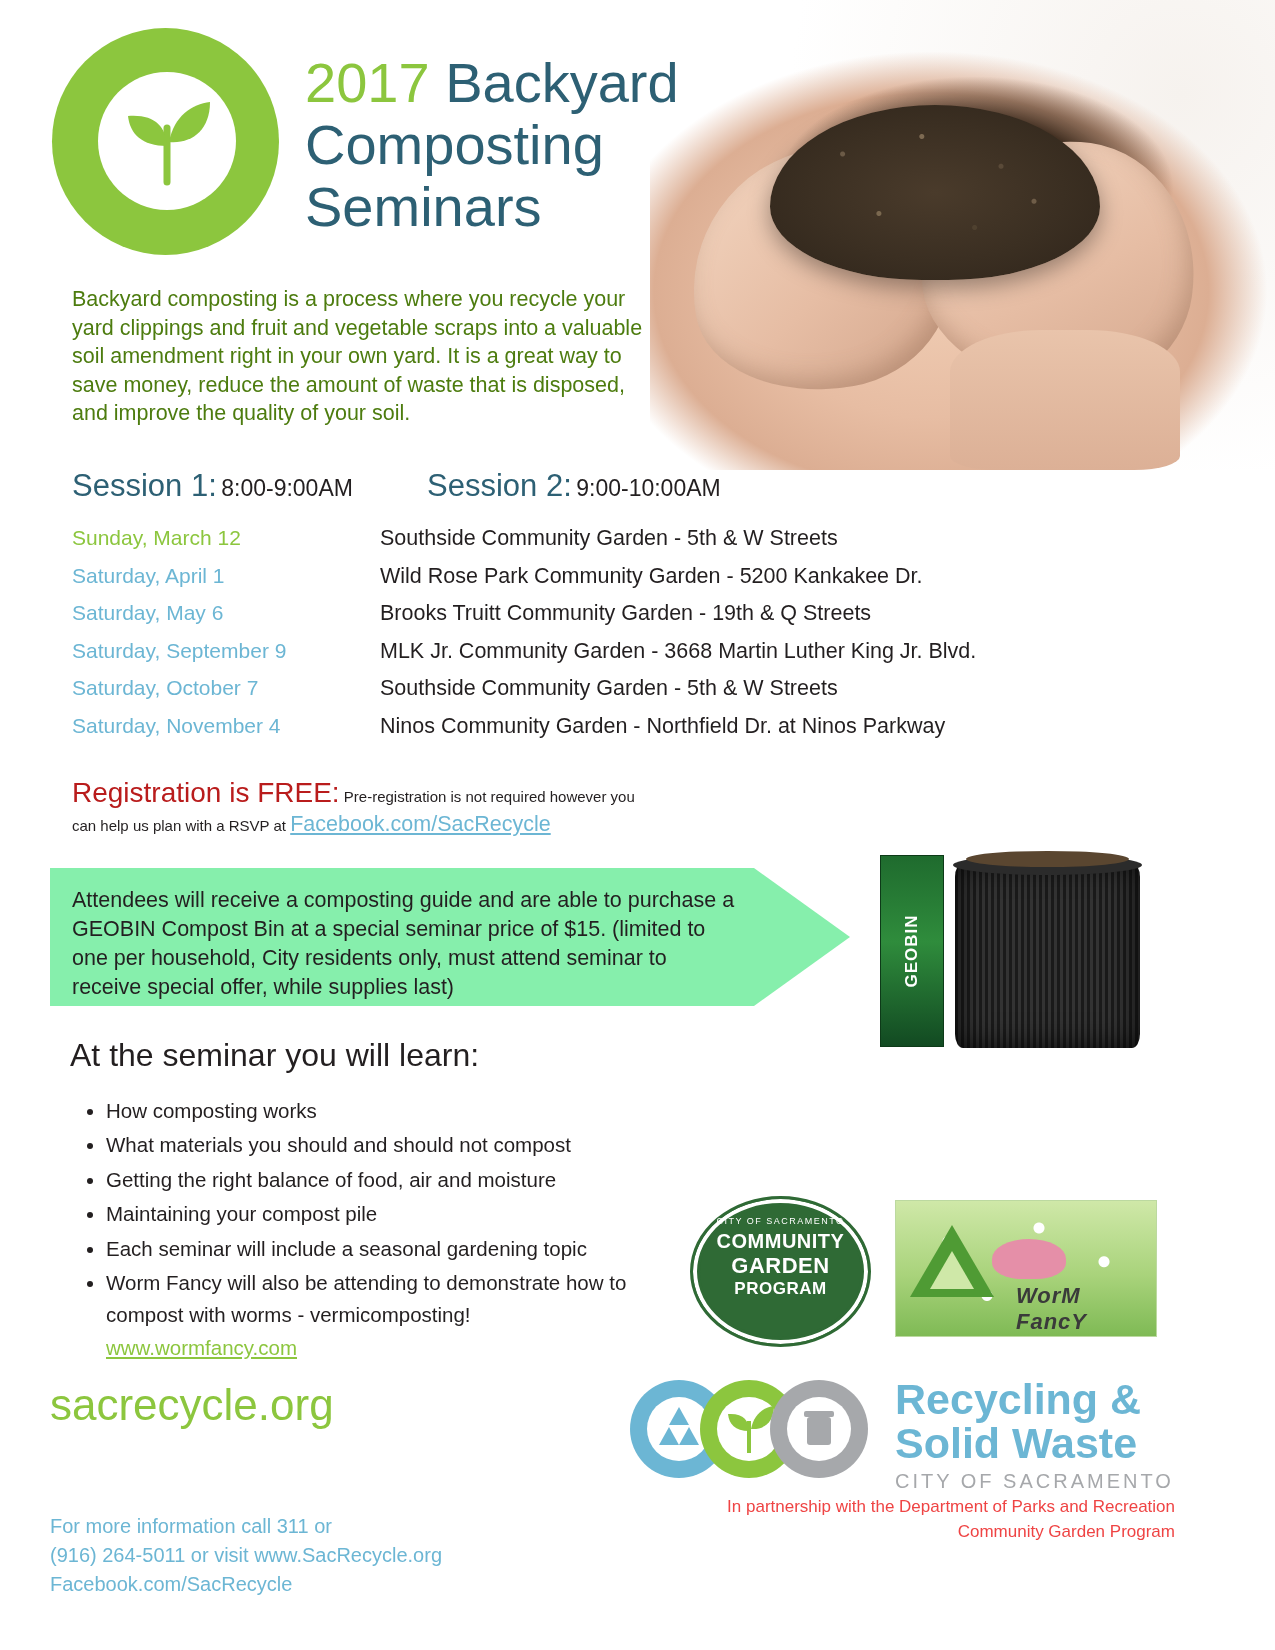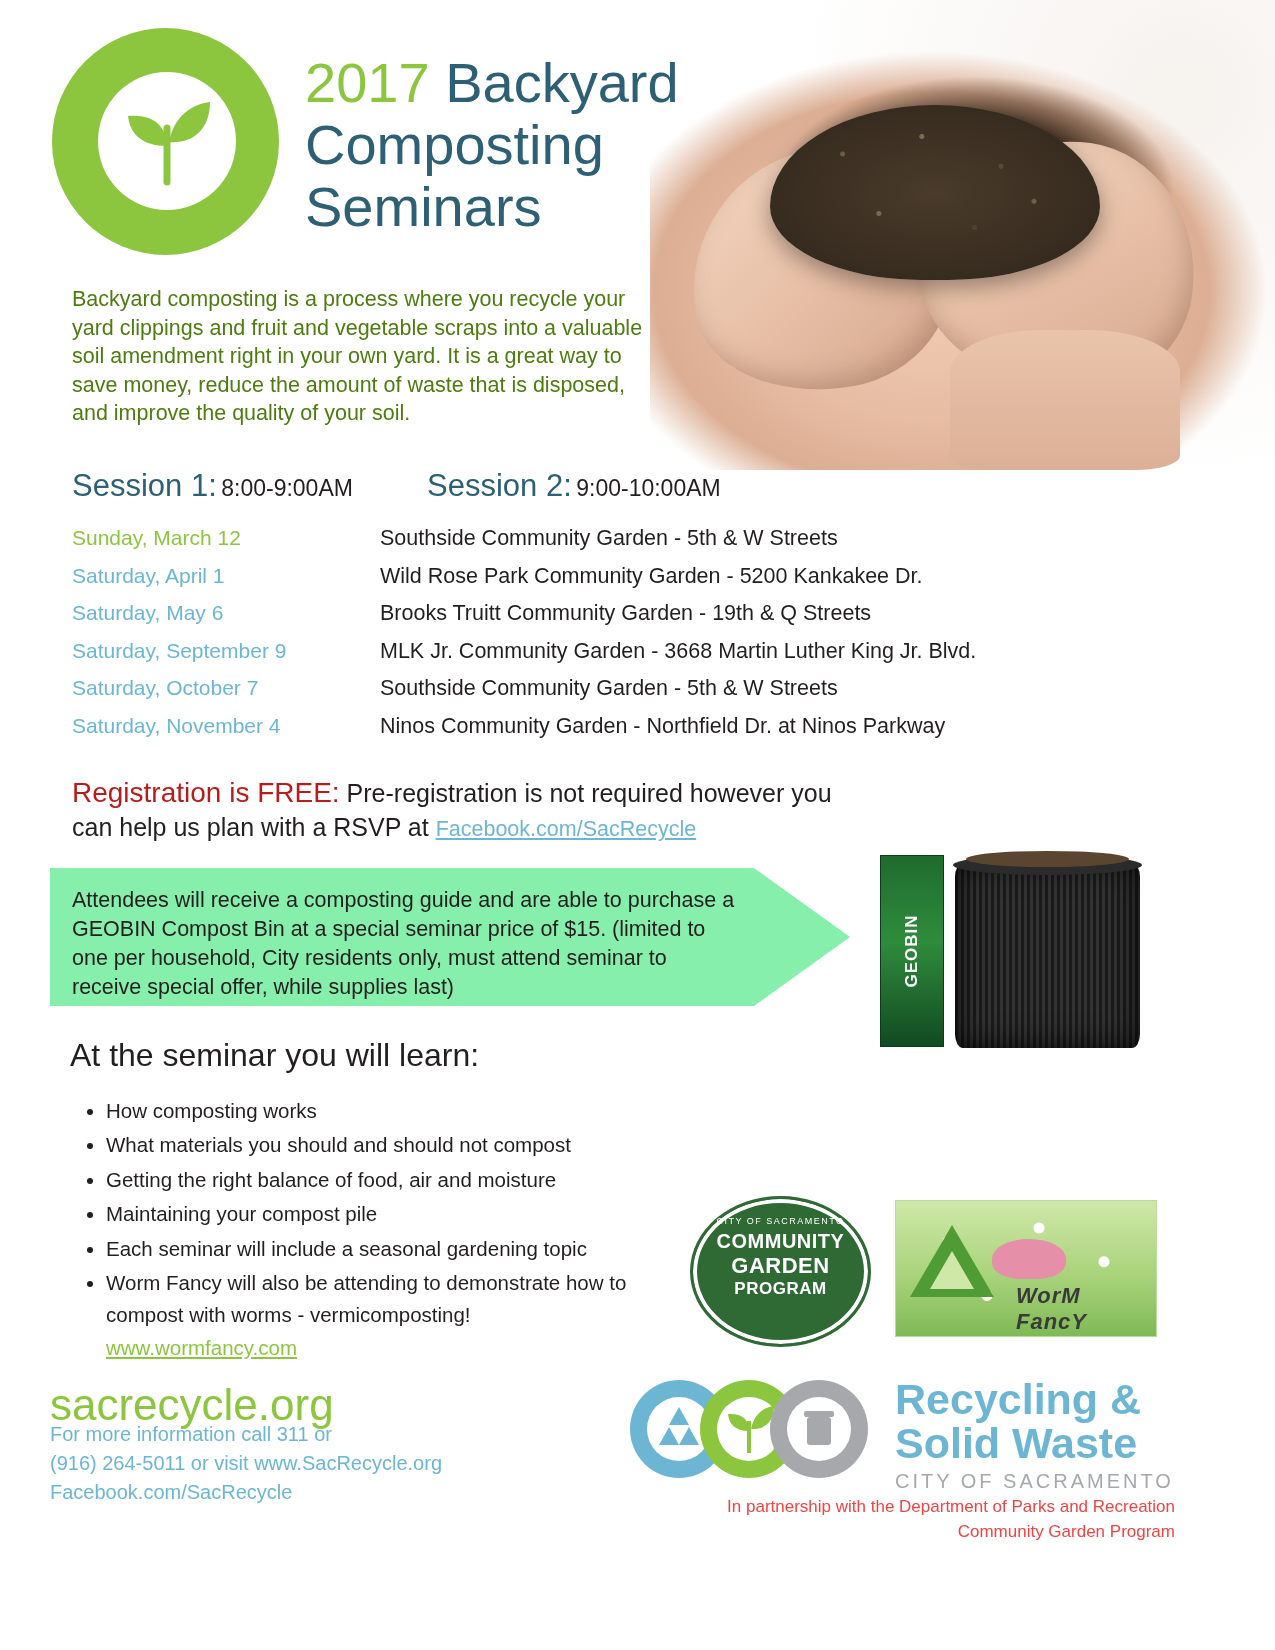--- a/index.html
+++ b/index.html
@@ -135,21 +135,21 @@
 
   
   .registration {
     position: absolute;
     left: 72px;
     top: 775px;
     width: 830px;
     line-height: 1.3;
   }
   .reg-strong { font-size: 28px; color: #b91c1c; }
-  .reg-text { font-size: 25px; color: #231f20; }
+  .reg-text { font-size: 15px; color: #231f20; }
   .reg-link { font-size: 21.5px; color: #6cb6d4; }
 
   
   .callout {
     position: absolute;
     left: 50px;
     top: 868px;
     width: 800px;
     height: 138px;
     background: #86efac;
@@ -298,21 +298,21 @@
   .sac-url {
     position: absolute;
     left: 50px;
     top: 1380px;
     font-size: 44px;
     color: #8cc63e;
   }
   .footer-info {
     position: absolute;
     left: 50px;
-    top: 1420px;
+    top: 1512px;
     font-size: 20px;
     line-height: 1.45;
     color: #6cb6d4;
   }
 
   .rsw-marks {
     position: absolute;
     left: 630px;
     top: 1380px;
     width: 250px;

